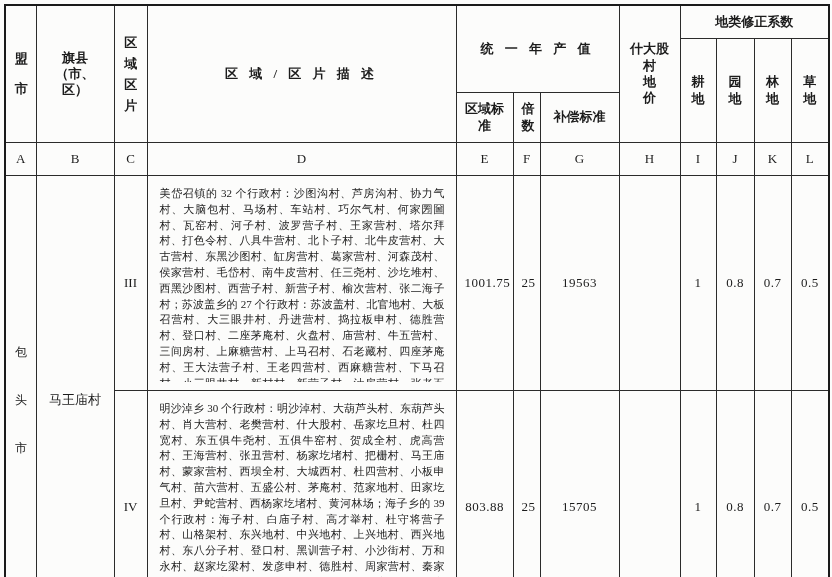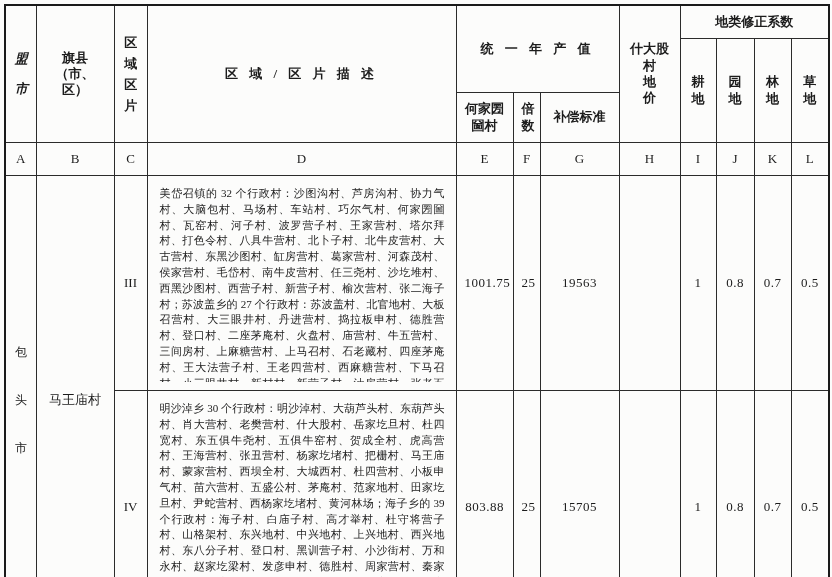--- a/index.html
+++ b/index.html
@@ -40,21 +40,21 @@
   tr.r6 { height: 219px; }
   .hdr { font-weight: bold; }
   .preline { white-space: pre-line; }
   .spaced { letter-spacing: 4px; }
   .vtext {
     width: 1.05em;
     margin: 0 auto;
     word-break: break-all;
     text-align: right;
   }
-  .vh-league { line-height: 30px; font-style: italic; }
+  .vh-league { line-height: 30px; }
   .vh-zone { line-height: 21px; font-weight: bold; }
   .vbody { line-height: 48px; font-size: 12px; }
   .zone-cell { font-size: 15px; }
   .letter { font-size: 13px; }
   td.desc-td { vertical-align: top; text-align: justify; }
   .desc-wrap {
     padding: 2px 3px 0 4px;
     font-size: 11px;
     line-height: 15.8px;
     text-align: justify;
@@ -102,21 +102,21 @@
     </tr>
 
     <tr class="r2">
       <td rowspan="2" class="hdr">耕地</td>
       <td rowspan="2" class="hdr">园地</td>
       <td rowspan="2" class="hdr">林地</td>
       <td rowspan="2" class="hdr">草地</td>
     </tr>
 
     <tr class="r3">
-      <td class="hdr">何家圐圙村</td>
+      <td class="hdr">区域标准</td>
       <td class="hdr">倍数</td>
       <td class="hdr">补偿标准</td>
     </tr>
 
     <tr class="r4">
       <td class="letter">A</td>
       <td class="letter">B</td>
       <td class="letter">C</td>
       <td class="letter">D</td>
       <td class="letter">E</td>

